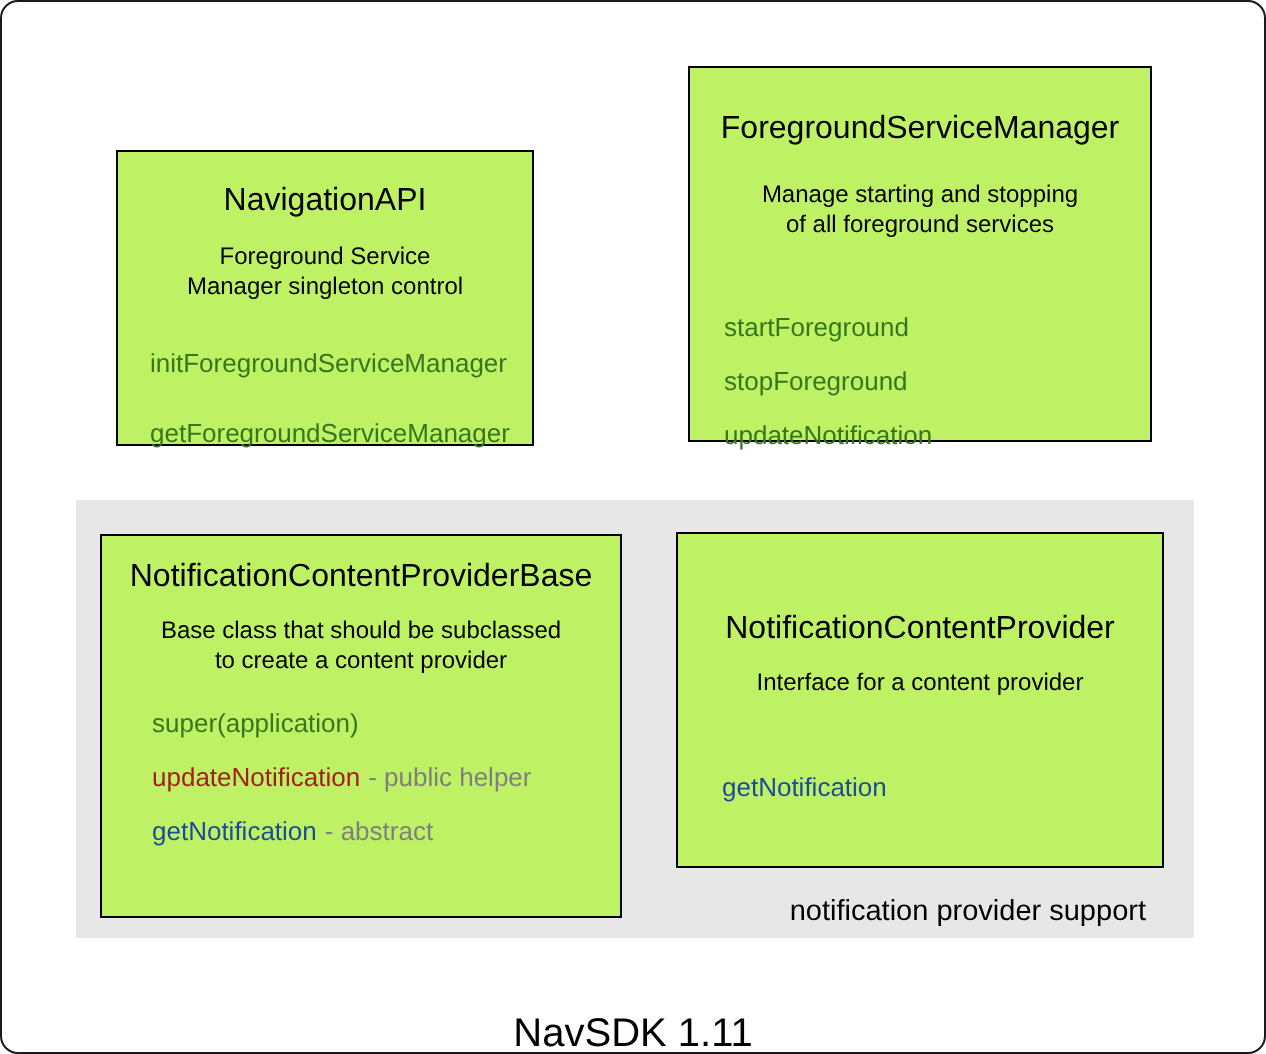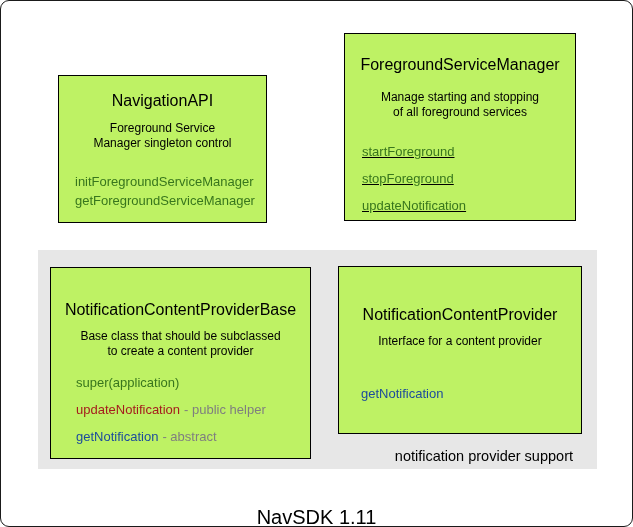--- a/index.html
+++ b/index.html
@@ -57,28 +57,28 @@
   }
   .method + .method { margin-top: 10px; }
   .m-green { color: var(--method-green, #38761d); }
   .m-red   { color: var(--method-red, #a51d1d); }
   .m-blue  { color: var(--method-blue, #1c4b9c); }
   .m-suffix { color: var(--suffix-gray, #7f7f7f); margin-left: 4px; text-align: right; }
 
   #box-navapi { left: 58px;  top: 75px;  width: 209px; height: 148px; padding-top: 16px; }
   #box-navapi .box-desc { margin-top: 11px; }
   #box-navapi .methods  { margin-top: 23px; padding-left: 16px; }
-  #box-navapi .method + .method { margin-top: 3px; }
+  #box-navapi .method + .method { margin-top: 19px; }
 
   #box-fsm { left: 344px; top: 33px;  width: 232px; height: 188px; padding-top: 22px; }
   #box-fsm .box-desc { margin-top: 16px; }
-  #box-fsm .methods  { margin-top: 24px; padding-left: 17px; text-decoration: underline; }
+  #box-fsm .methods  { margin-top: 36px; padding-left: 17px; }
   #box-fsm .method + .method { margin-top: 11px; }
 
-  #box-ncpb { left: 50px;  top: 267px; width: 261px; height: 192px; padding-top: 33px; }
+  #box-ncpb { left: 50px;  top: 267px; width: 261px; height: 192px; padding-top: 12px; }
   #box-ncpb .box-desc { margin-top: 10px; }
   #box-ncpb .methods  { margin-top: 16px; padding-left: 25px; }
   #box-ncpb .method + .method { margin-top: 11px; }
 
   #box-ncp { left: 338px; top: 266px; width: 244px; height: 168px; padding-top: 39px; }
   #box-ncp .box-desc { margin-top: 10px; }
   #box-ncp .methods  { margin-top: 37px; padding-left: 22px; }
 
   .footer-label {
     position: absolute;

